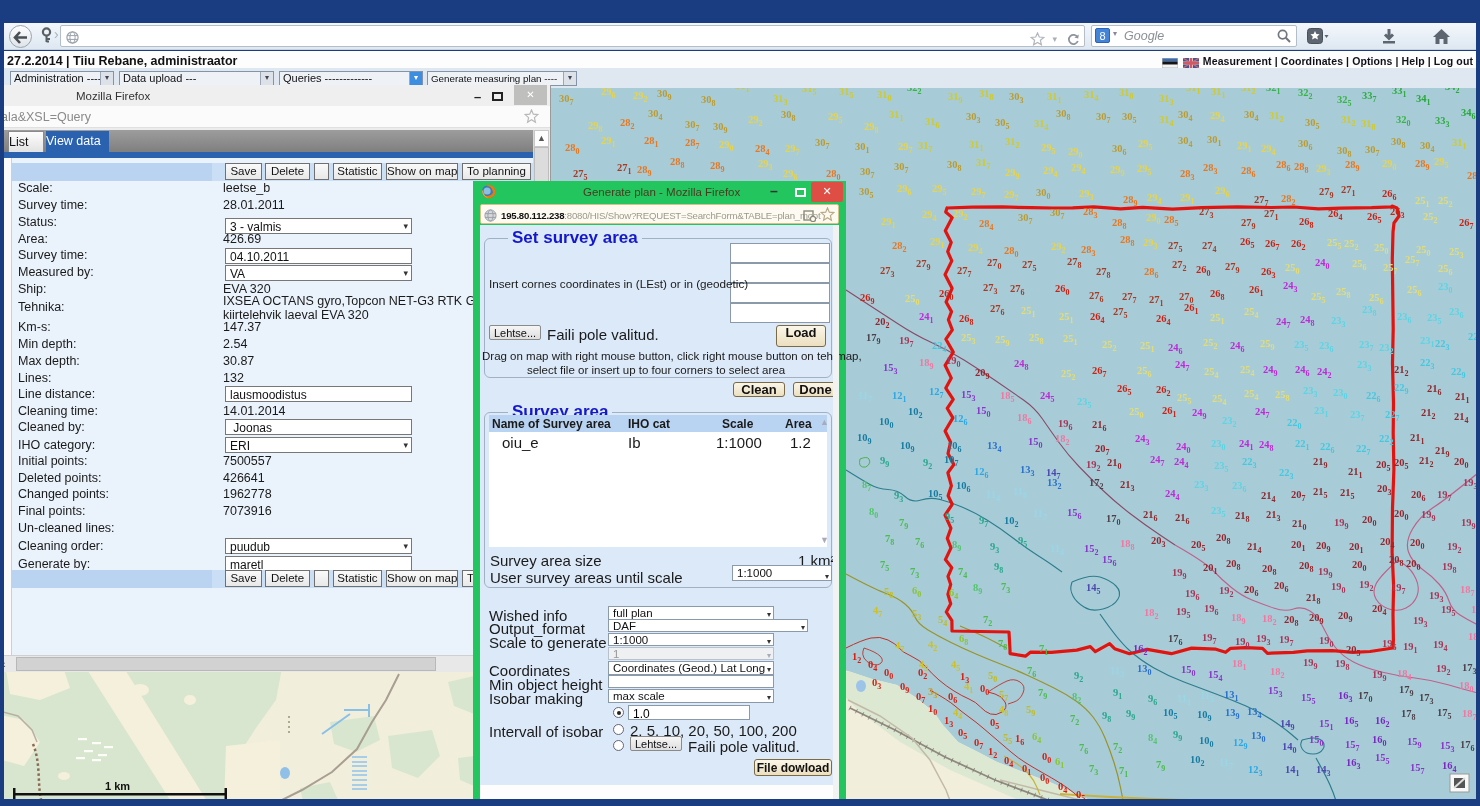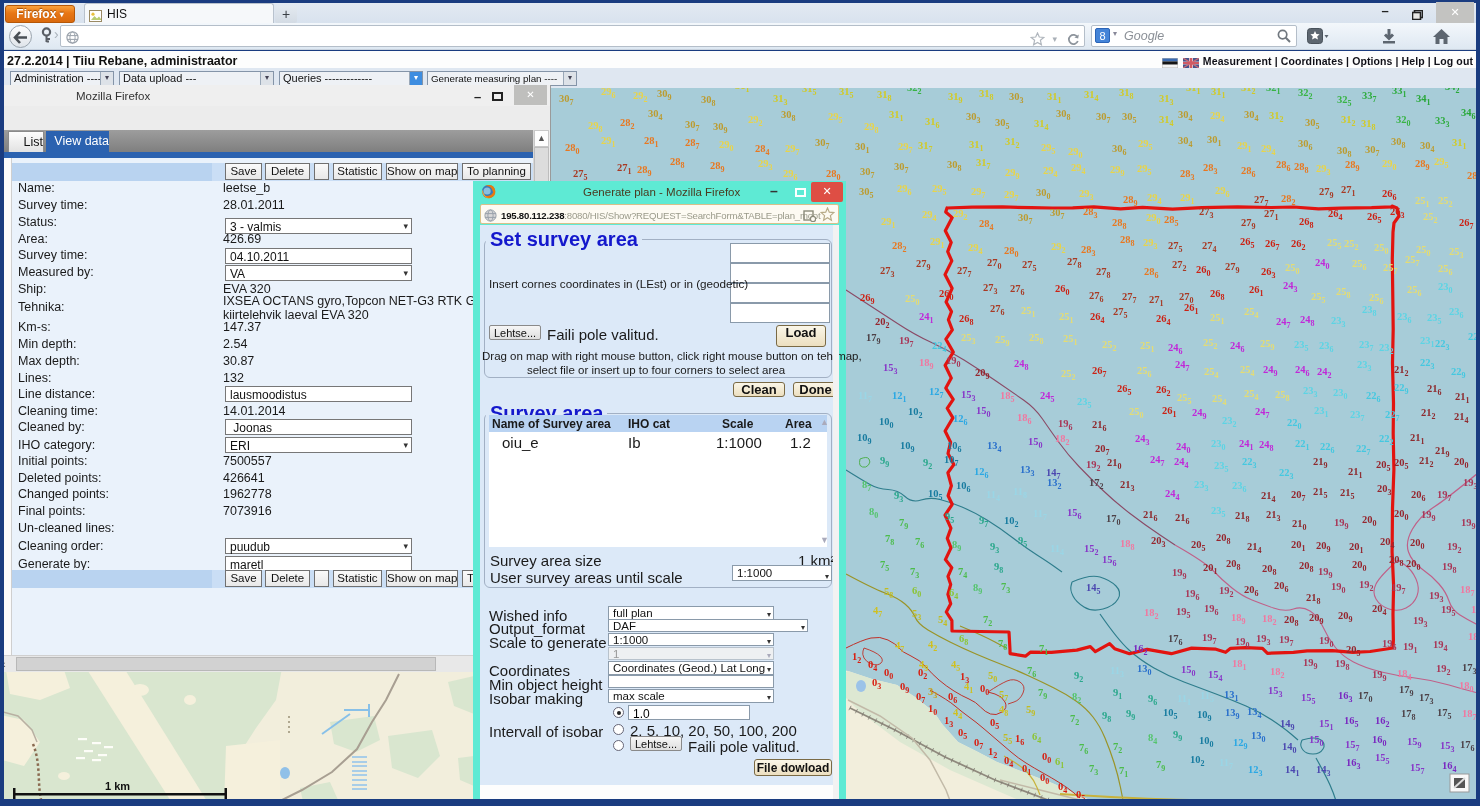--- a/index.html
+++ b/index.html
@@ -49,88 +49,68 @@
 #popup1{position:absolute;left:0;top:85px;width:551px;height:587px;background:#ececec;border-right:1px solid #9a9a9a}
 .p1title{position:absolute;left:0;top:0;width:100%;height:21px;background:#efefef}
 .p1titletxt{position:absolute;left:76px;top:5px;font-size:11.5px;color:#333}
 .p1min{position:absolute;left:474px;top:4px;width:14px;font-size:13px;font-weight:bold;color:#222}
 .p1max{position:absolute;left:492px;top:7px;width:11px;height:9px;border:2px solid #222}
 .p1close{position:absolute;left:514px;top:0px;width:33px;height:20px;background:#bfbfbd;color:#fff;font-size:10px;text-align:center;line-height:19px}
 .p1addr{position:absolute;left:0;top:21px;width:100%;height:22px;background:#fbfbfb;border-bottom:1px solid #e0e0e0}
 .p1url{position:absolute;left:1px;top:4px;font-size:12.5px;color:#8a8a8a}
 .p1star{position:absolute;left:524px;top:3px}
 .p1tabstrip{position:absolute;left:0;top:45px;width:533px;height:22px;background:linear-gradient(#9d9d9d,#7f7f7f)}
-.p1tab{position:absolute;top:1px;height:21px;font-size:12.5px;text-align:right;line-height:20px}
+.p1tab{position:absolute;top:1px;height:21px;font-size:12.5px;text-align:left;line-height:20px}
 .p1tabA{left:8px;width:36px;background:linear-gradient(#fdfdfd,#e2e2e2);color:#111;border:1px solid #8a8a8a;border-bottom:none}
 .p1tabB{left:46px;width:63px;background:#2b62b0;color:#fff}
 .p1bluestrip{position:absolute;left:0;top:67px;width:533px;height:6px;background:#2b62b0}
 .p1content{position:absolute;left:0;top:73px;width:533px;height:497px;background:#eaf2fb;overflow:hidden}
 .p1white{position:absolute;left:0;top:0;width:12px;height:497px;background:#fbfbfb;border-right:1px solid #cfcfcf}
 .btnrow{position:absolute;left:12px;width:521px;height:18px;background:#cadef5}
 .fbtn{position:absolute;top:0px;height:17px;background:linear-gradient(#fafafa,#e8e8e8);border:1px solid #707070;font-size:11.5px;color:#111;text-align:center;line-height:15px;white-space:nowrap;overflow:hidden}
 .frm{position:absolute;font-size:12.5px;color:#1a1a1a;white-space:nowrap}
 .fval{position:absolute;font-size:12.5px;color:#1a1a1a;white-space:nowrap}
 .finput{position:absolute;left:225px;width:187px;height:16px;background:#fff;border:1px solid #777;font-size:12px;color:#111;padding:1px 0 0 4px}
 .fselect{position:absolute;left:225px;width:187px;height:16px;background:#fff;border:1px solid #777;font-size:12px;color:#111;padding:1px 0 0 4px}
 .fselarr{position:absolute;right:3px;top:2px;color:#333;font-size:9px}
 .p1scroll{position:absolute;left:533px;top:45px;width:16px;height:525px;background:#f0f0f0;border-left:1px solid #d8d8d8}
 .p1scrollup{position:absolute;left:0;top:0;width:15px;height:17px;background:#fdfdfd;border:1px solid #c8c8c8;color:#555;font-size:9px;text-align:center;line-height:15px}
 .p1thumb{position:absolute;left:0;top:17px;width:15px;height:430px;background:#dcdcdc;border:1px solid #bdbdbd}
 .p1hscroll{position:absolute;left:0;top:570px;width:473px;height:17px;background:#e8e8e8;border-top:1px solid #d0d0d0}
 .p1harr{position:absolute;left:2px;top:2px;color:#555;font-size:11px}
 .p1hthumb{position:absolute;left:16px;top:1px;width:420px;height:14px;background:#d2d2d2;border:1px solid #b8b8b8}
 
-#planwin{position:absolute;left:473px;top:181px;width:373px;height:618px;background:#5eead4}
+#planwin{position:absolute;left:473px;top:181px;width:373px;height:618px;background:#22c55e}
 .pwtitle{position:absolute;left:0;top:0;width:100%;height:22px}
 .pwtitletxt{position:absolute;left:110px;top:5px;font-size:11.5px;color:#4a3a20}
 .pwfx{position:absolute;left:8px;top:3px}
 .pwmin{position:absolute;left:297px;top:2px;font-size:14px;font-weight:bold;color:#333}
 .pwmax{position:absolute;left:322px;top:7px;width:11px;height:9px;border:2px solid #fff;background:none}
 .pwclose{position:absolute;left:338px;top:1px;width:32px;height:20px;background:#de4e44;border-radius:2px;color:#fff;font-size:11px;text-align:center;line-height:19px}
 .pwaddr{position:absolute;left:7px;top:23px;width:359px;height:20px;background:#fdfaf2;border:1px solid #d8c08a;border-radius:2px}
 .pwurl{position:absolute;left:20px;top:5px;font-size:9.6px;white-space:nowrap;letter-spacing:-0.2px}
 .pwurlmain{color:#111;font-weight:bold}
 .pwurlrest{color:#9a9a8a}
 .pwcontent{position:absolute;left:7px;top:44px;width:359px;height:574px;background:#dce9f8}
 .pwscroll{position:absolute;left:353px;top:0px;width:6px;height:574px;background:#f2f2f2}
 fieldset{position:absolute;border:1px solid #a2b0c4;border-radius:6px}
-legend{font-size:20px;font-weight:bold;color:#1418cc;padding:0 4px;margin-left:1px}
+legend{font-size:17px;font-weight:bold;color:#1418cc;padding:0 4px;margin-left:23px}
 .pwtxt{position:absolute;font-size:15px;color:#1a1a1a;white-space:nowrap}
 .pwin{position:absolute;background:#fff;border:1px solid #8a9aaa}
 .pwbtn{position:absolute;background:linear-gradient(#faf6e8,#ecdfc0);border:1px solid #7a6a45;border-radius:3px;font-size:13px;font-weight:bold;color:#111;text-align:center}
 .pwsmallbtn{position:absolute;background:linear-gradient(#f6f6f6,#dedede);border:1px solid #8a8a8a;border-radius:2px;font-size:11px;color:#111;text-align:center}
 .pwsel{position:absolute;background:#fff;border:1px solid #8a9aaa;font-size:11.5px;color:#111;padding:0 0 0 4px;line-height:13px}
 .pwselarr{position:absolute;right:2px;top:1px;color:#333;font-size:8px}
 .thead{position:absolute;background:#b9d3f2;font-size:12px;font-weight:bold;color:#111}
 .radio{position:absolute;width:11px;height:11px;border:1px solid #667;border-radius:50%;background:#fff}
 .radio.on::after{content:"";position:absolute;left:2.5px;top:2.5px;width:4px;height:4px;border-radius:50%;background:#222}
 </style></head><body>
 
 <div id="screen">
 
-  <div class="titlebar">
-    <div class="fxbtn">Firefox <span class="fxarr">▾</span></div>
-    <div class="tab">
-      <span class="fav"><svg width="13" height="12" viewBox="0 0 13 12">
-            <rect x="0.5" y="0.5" width="12" height="11" fill="#fff" stroke="#9a8a64"></rect>
-            <circle cx="4" cy="4.2" r="1.6" fill="#e8c03c"></circle>
-            <path d="M2 10 L5.5 6 L8 8.6 L10 6.6 L12 9 L12 10 Z" fill="#b8cc70"></path>
-          </svg></span>
-      <span class="tabtxt">HIS</span>
-    </div>
-    <div class="newtab">+</div>
-    <div class="winbtns">
-      <span class="wmin">–</span>
-      <span class="wrest"><svg width="11" height="10" viewBox="0 0 11 10">
-            <rect x="2.5" y="0.5" width="8" height="7" fill="none" stroke="#222" stroke-width="1.6"></rect>
-            <rect x="0.5" y="2.5" width="8" height="7" fill="#e8e8e6" stroke="#222" stroke-width="1.6"></rect>
-          </svg></span>
-      <span class="wclose">✕</span>
-    </div>
-  </div>
   <div class="navbar">
     <div class="backbtn"><svg width="15" height="13" viewBox="0 0 15 13">
           <path d="M7 1 L2 6.5 L7 12 M2.3 6.5 L14 6.5" stroke="#4a4f55" stroke-width="2.6" fill="none"></path>
         </svg></div>
     <div class="keyico"><svg width="15" height="17" viewBox="0 0 15 17">
           <circle cx="7.5" cy="5" r="3.6" fill="none" stroke="#5a5f66" stroke-width="2.2"></circle>
           <path d="M7.5 8.5 L7.5 15 M7.5 12 L11 12 M7.5 14.6 L10 14.6" stroke="#5a5f66" stroke-width="2" fill="none"></path>
         </svg></div>
     <div class="navchev">›</div>
     <div class="urlbar">
@@ -863,37 +843,43 @@
 <line x1="1450" y1="700" x2="1461" y2="690" stroke="#ddd" stroke-width="2"></line>
 </svg>
   </div>
   <div id="popup1">
     <div class="p1title">
       <span class="p1titletxt">Mozilla Firefox</span>
       <span class="p1min">–</span>
       <span class="p1max"></span>
       <span class="p1close">✕</span>
     </div>
+    <div class="p1addr">
+      <span class="p1url">ala&amp;XSL=Query</span>
+      <span class="p1star"><svg width="15" height="15" viewBox="0 0 15 15">
+            <path d="M7.5 1 L9.3 5.2 L13.8 5.6 L10.4 8.6 L11.4 13.2 L7.5 10.8 L3.6 13.2 L4.6 8.6 L1.2 5.6 L5.7 5.2 Z" fill="none" stroke="#b8b8b8" stroke-width="1.2"></path>
+          </svg></span>
+    </div>
     <div class="p1tabstrip">
       <div class="p1tab p1tabA">List</div>
       <div class="p1tab p1tabB">View data</div>
     </div>
     <div class="p1bluestrip"></div>
     <div class="p1content">
       <div class="p1white"></div>
       <div class="btnrow" style="top:5px">
           <div style="position:absolute;left:0;top:0;width:200px;height:18px;background:#b9d3f0"></div>
         <div class="fbtn" style="left:213px;width:37px">Save</div>
         <div class="fbtn" style="left:253px;width:45px">Delete</div>
         <div class="fbtn" style="left:302px;width:15px"></div>
         <div class="fbtn" style="left:321px;width:49px">Statistic</div>
         <div class="fbtn" style="left:374px;width:72px">Show on map</div>
         <div class="fbtn" style="left:450px;width:69px">To planning</div>
       </div>
-      <span class="frm" style="left:18px;top:23px">Name:</span>
+      <span class="frm" style="left:18px;top:23px">Scale:</span>
         <span class="fval" style="left:223px;top:23px">leetse_b</span>
       <span class="frm" style="left:18px;top:40px">Survey time:</span>
         <span class="fval" style="left:223px;top:40px">28.01.2011</span>
       <span class="frm" style="left:18px;top:57px">Status:</span>
       <div class="fselect" style="top:60px">3 - valmis<span class="fselarr">▾</span></div>
       <span class="frm" style="left:18px;top:74px">Area:</span>
         <span class="fval" style="left:223px;top:74px">426.69</span>
       <span class="frm" style="left:18px;top:90px">Survey time:</span>
       <div class="finput" style="top:90px">04.10.2011</div>
       <span class="frm" style="left:18px;top:107px">Measured by:</span>

